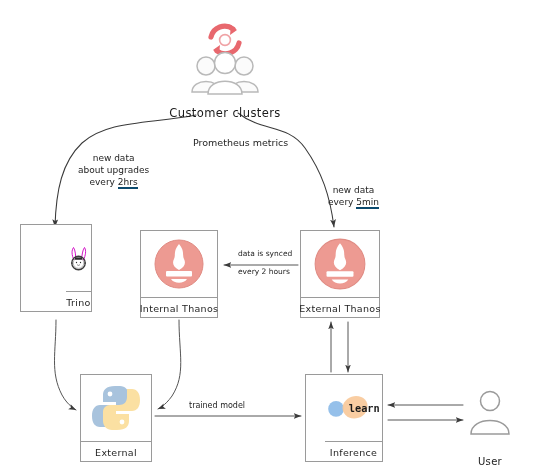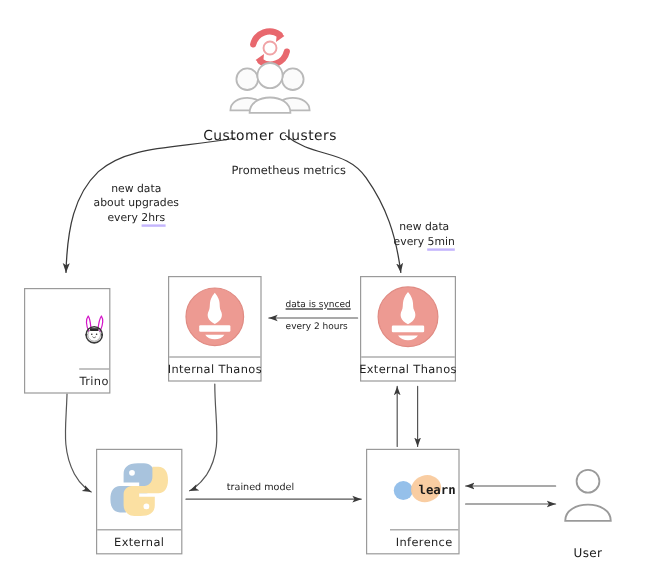--- a/index.html
+++ b/index.html
@@ -49,21 +49,21 @@
     height: 21px;
     display: flex;
     align-items: center;
     justify-content: center;
     font-family: "DejaVu Sans", sans-serif;
     font-size: 9.5px;
     letter-spacing: .3px;
     color: #1f1f1f;
     white-space: nowrap;
   }
-  #node-trino        { left: 20px;  top: 240px; width: 72px;  height: 88px; padding-left: 45px; }
+  #node-trino        { left: 20px;  top: 224px; width: 72px;  height: 88px; padding-left: 45px; }
   #node-internal     { left: 140px; top: 230px; width: 78px;  height: 88px; }
   #node-external     { left: 300px; top: 230px; width: 80px;  height: 88px; }
   #node-training     { left: 80px;  top: 374px; width: 72px;  height: 88px; }
   #node-inference    { left: 305px; top: 374px; width: 78px;  height: 88px; padding-left: 19px; }
 
   
   #group-customer {
     position: absolute;
     left: 150px;
     top: 18px;
@@ -107,32 +107,31 @@
     text-align: center;
   }
   #lbl-newdata5 {
     left: 328px; top: 184px;
     font-size: 9px;
     text-align: center;
   }
   #lbl-synced-top {
     left: 238px; top: 249px;
     font-size: 7.5px;
-    text-decoration: underline;
   }
   #lbl-synced-bot {
     left: 238px; top: 267px;
     font-size: 7.5px;
   }
   #lbl-trained {
     left: 189px; top: 401px;
     font-size: 8px;
   }
   .underline-red {
-    border-bottom: 2px solid #c4b5fd;
+    border-bottom: 2px solid #0c4a6e;
     padding-bottom: 0px;
   }
 </style>
 </head>
 <body>
 
 <div id="canvas">
 
   <svg class="layer-svg" viewBox="0 0 544 473">
     <defs>

